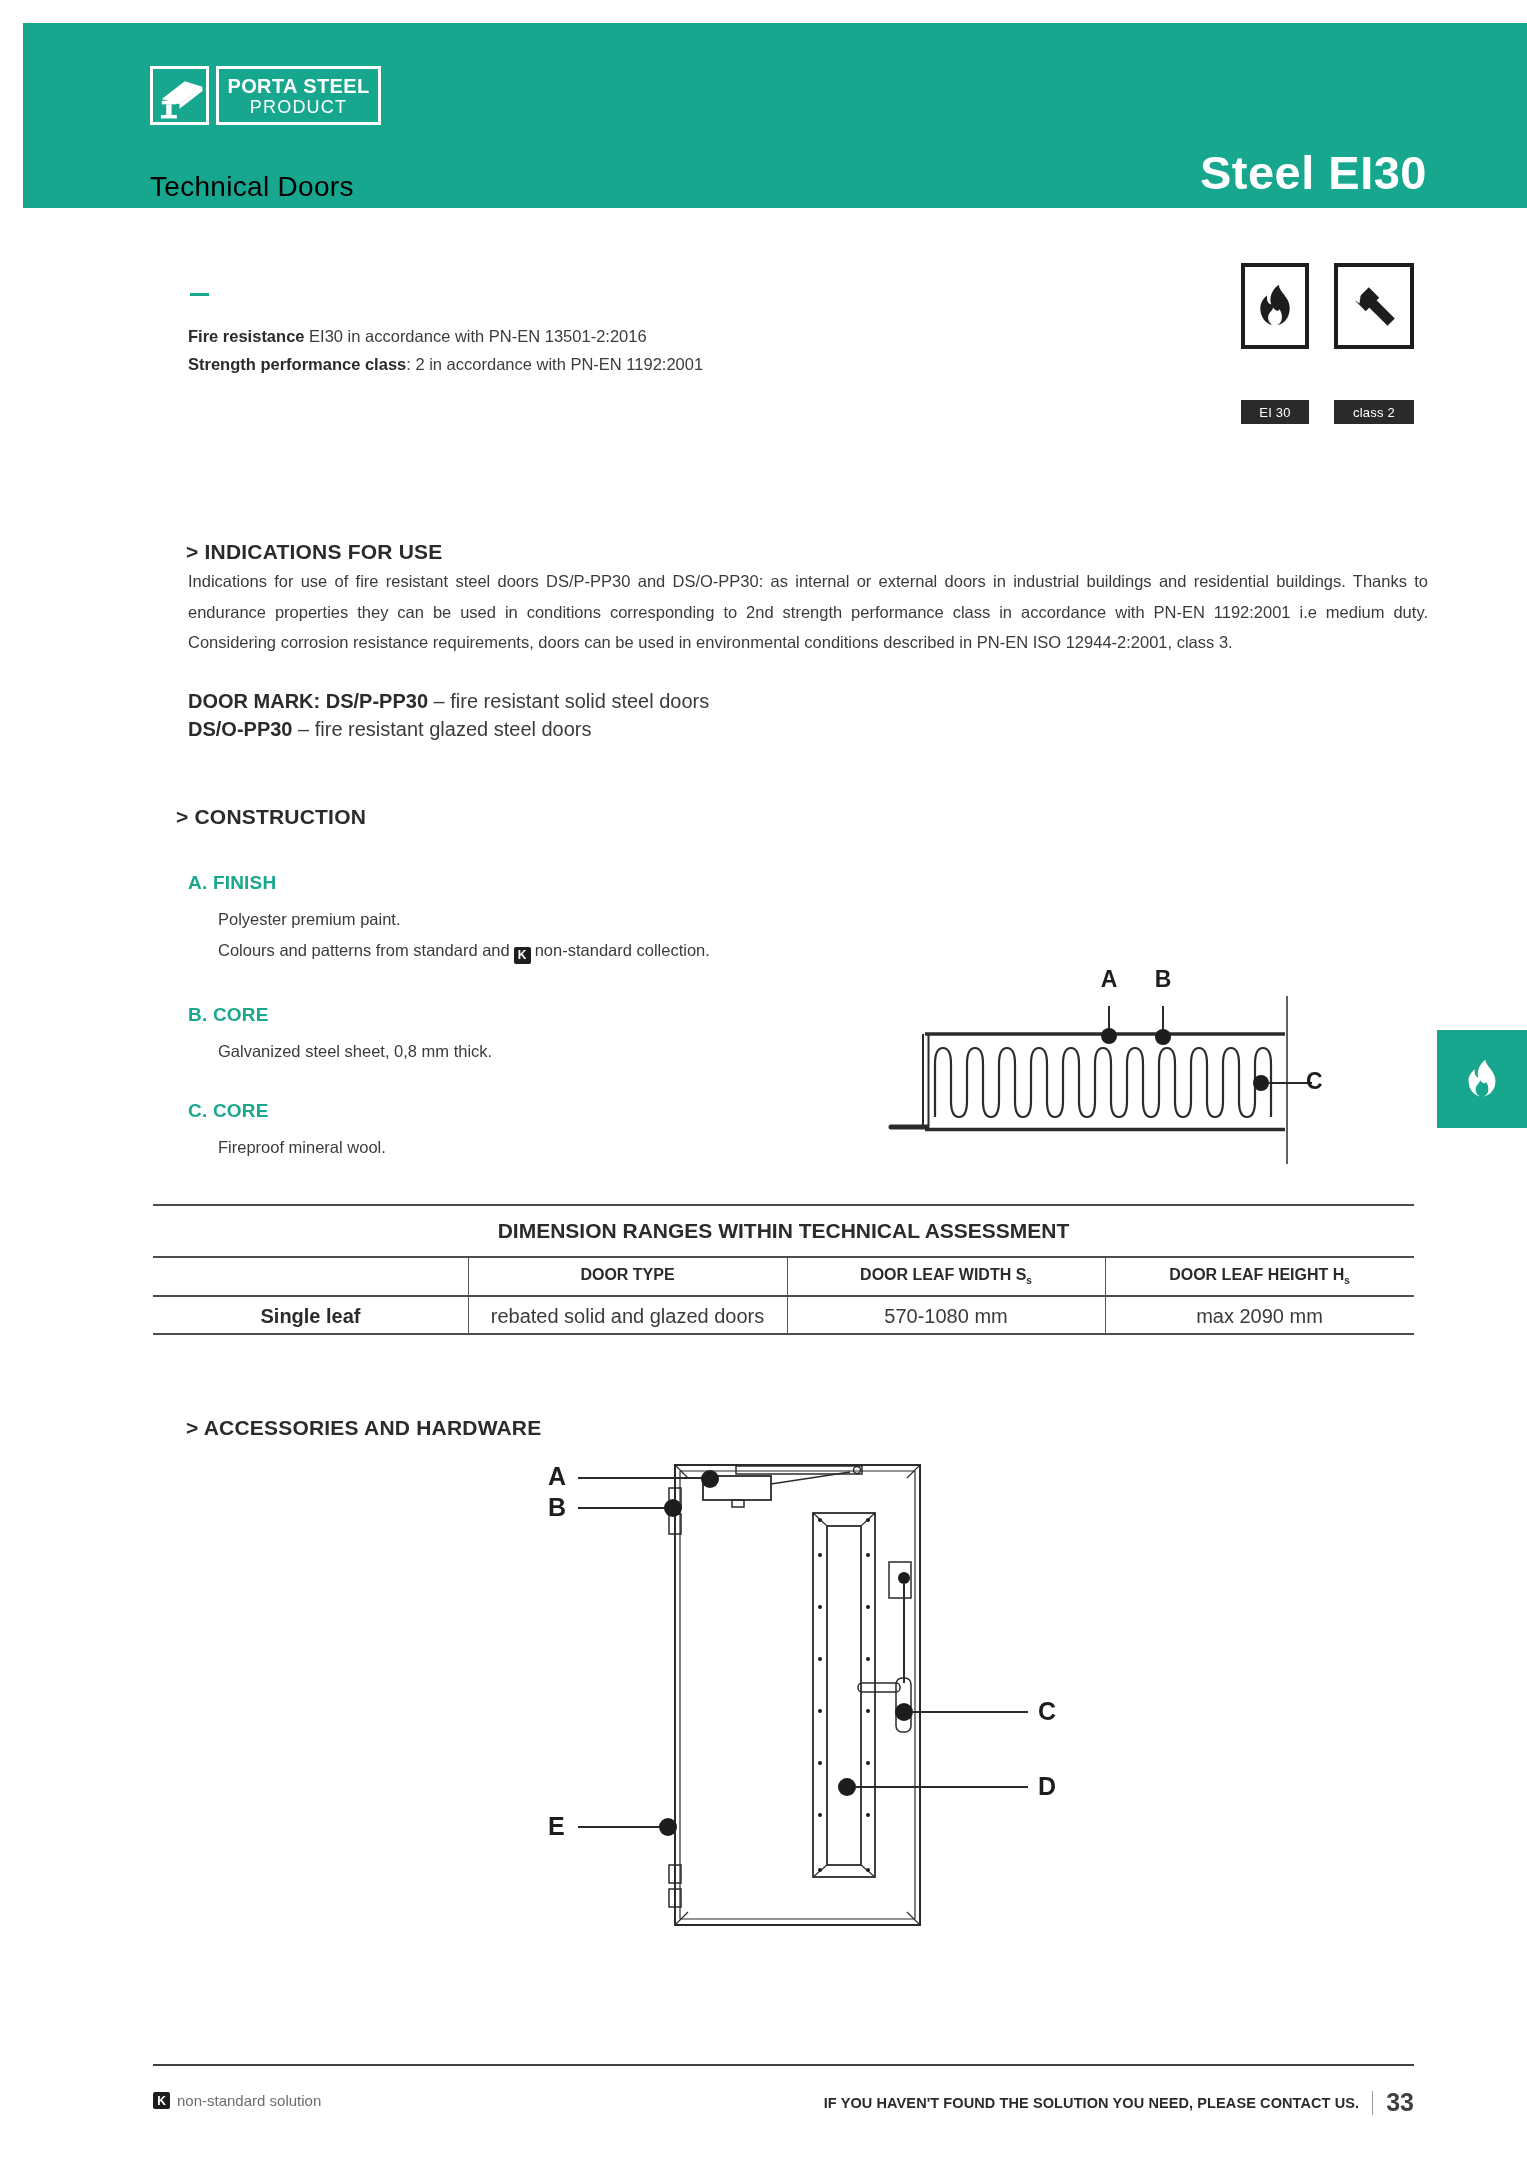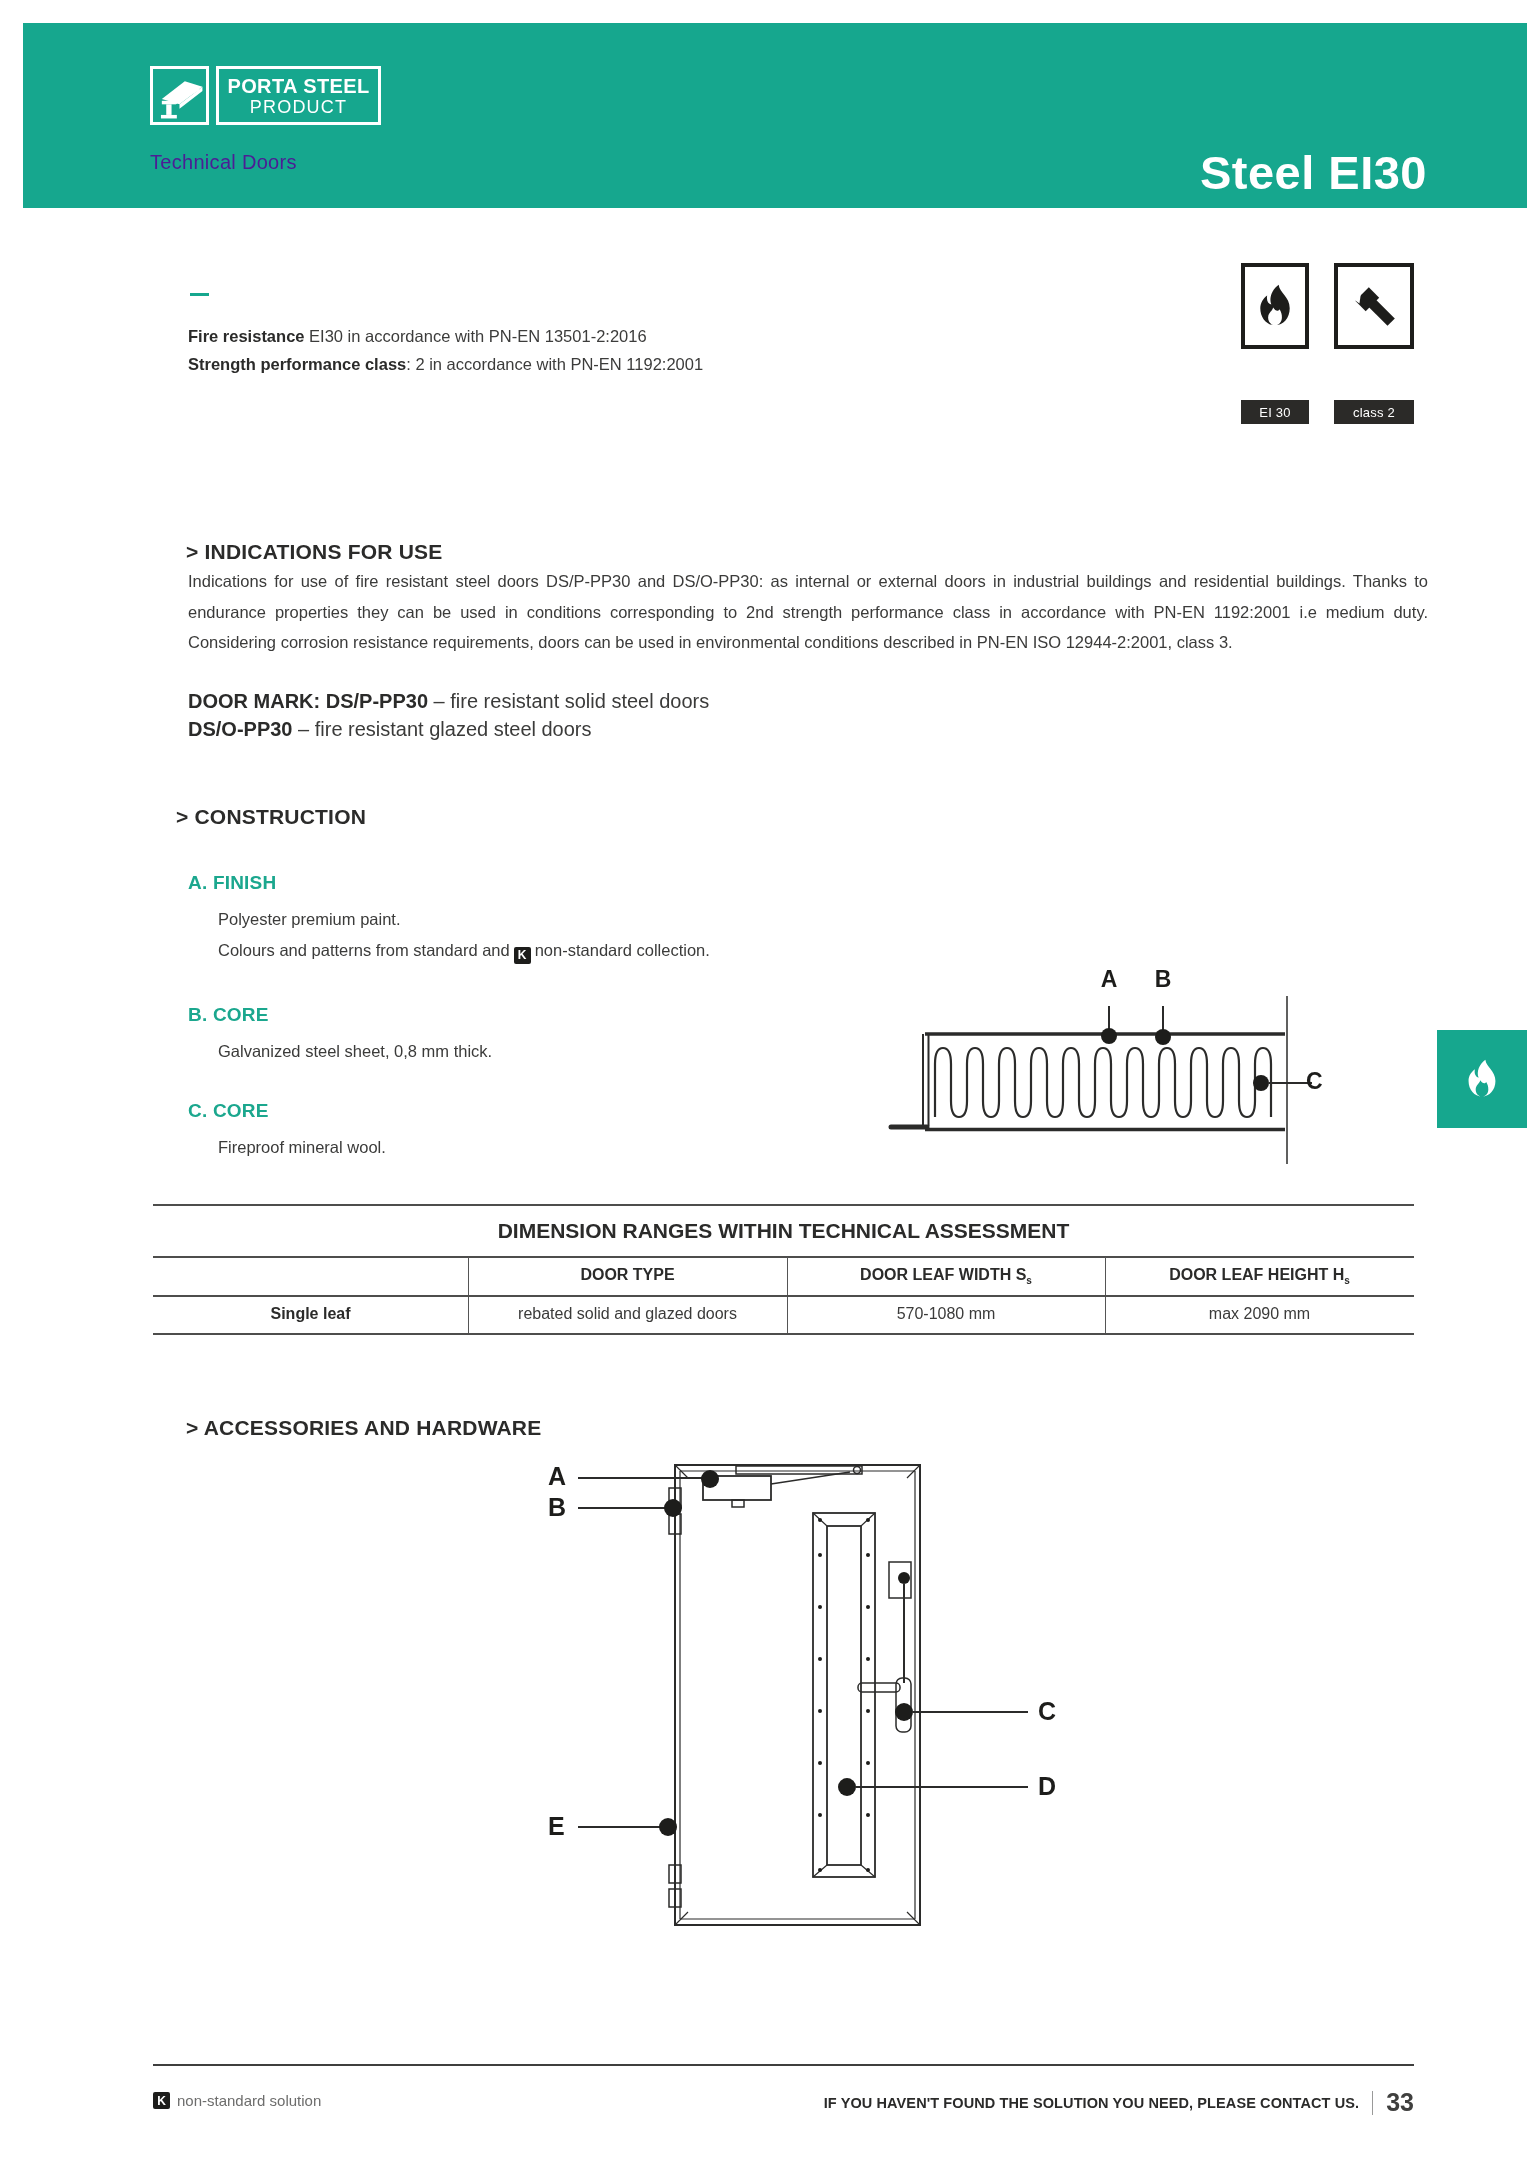--- a/index.html
+++ b/index.html
@@ -11,21 +11,21 @@
   }
   .abs { position:absolute; }
 
   
   #header-band { left:23px; top:23px; width:1504px; height:185px; background:#16a78e; }
   #logo-icon-box { left:127px; top:43px; width:59px; height:59px; border:3px solid #fff; }
   #logo-text-box { left:193px; top:43px; width:165px; height:59px; border:3px solid #fff;
                    display:flex; flex-direction:column; justify-content:center; align-items:center; }
   #brand-top { color:#fff; font-size:20px; font-weight:bold; letter-spacing:.4px; line-height:22px; }
   #brand-bottom { color:#fff; font-size:18px; font-weight:normal; letter-spacing:1.2px; line-height:20px; }
-  #header-subtitle { left:127px; top:128px; color:#4c1d95; font-size:20px; letter-spacing:.3px; }
+  #header-subtitle { left:127px; top:148px; color:#000000; font-size:28px; letter-spacing:.3px; }
   #header-title { right:100px; top:122px; color:#fff; font-size:47px; font-weight:bold; letter-spacing:.5px; }
 
   
   #cert-line { left:188px; top:252px; font-size:16.5px; font-weight:bold; color:#2b2b2a; letter-spacing:-.1px; }
   #cert-dash { left:190px; top:293px; width:19px; height:3px; background:#16a78e; }
   .cert-row { left:188px; font-size:16.5px; color:#3c3c3b; }
   #fire-row { top:327px; } #strength-row { top:355px; }
   .cert-row b { color:#2b2b2a; }
   .badge-box { top:263px; height:86px; background:#fff; border:4px solid #1d1d1b;
                display:flex; align-items:center; justify-content:center; }
@@ -78,21 +78,21 @@
   #trule-4 { top:1333px; height:2px; }
   #table-title { left:153px; top:1219px; width:1261px; text-align:center;
                  font-size:21px; font-weight:bold; color:#2b2b2a; }
   .tsep { top:1257px; width:1px; height:76px; background:#555; }
   #tsep-1 { left:468px; } #tsep-2 { left:787px; } #tsep-3 { left:1105px; }
   .thead { top:1266px; font-size:16px; font-weight:bold; color:#2b2b2a; text-align:center; }
   #thead-type { left:468px; width:319px; }
   #thead-width { left:787px; width:318px; }
   #thead-height { left:1105px; width:309px; }
   .thead sub { font-size:10px; }
-  .tcell { top:1305px; font-size:16px; color:#3b3b3a; text-align:center; }
+  .tcell { top:1305px; font-size:20px; color:#3b3b3a; text-align:center; }
   #tcell-leaf { left:153px; width:315px; font-weight:bold; color:#2b2b2a; }
   #tcell-type { left:468px; width:319px; }
   #tcell-width { left:787px; width:318px; }
   #tcell-height { left:1105px; width:309px; }
 
   
   #footer-rule { left:153px; top:2064px; width:1261px; height:2px; background:#3f3f3e; }
   #footer-left { left:153px; top:2092px; display:flex; align-items:center; gap:7px; }
   #footer-left .k-chip { margin:0; }
   #footer-left-text { font-size:15px; color:#6d6d6c; }

